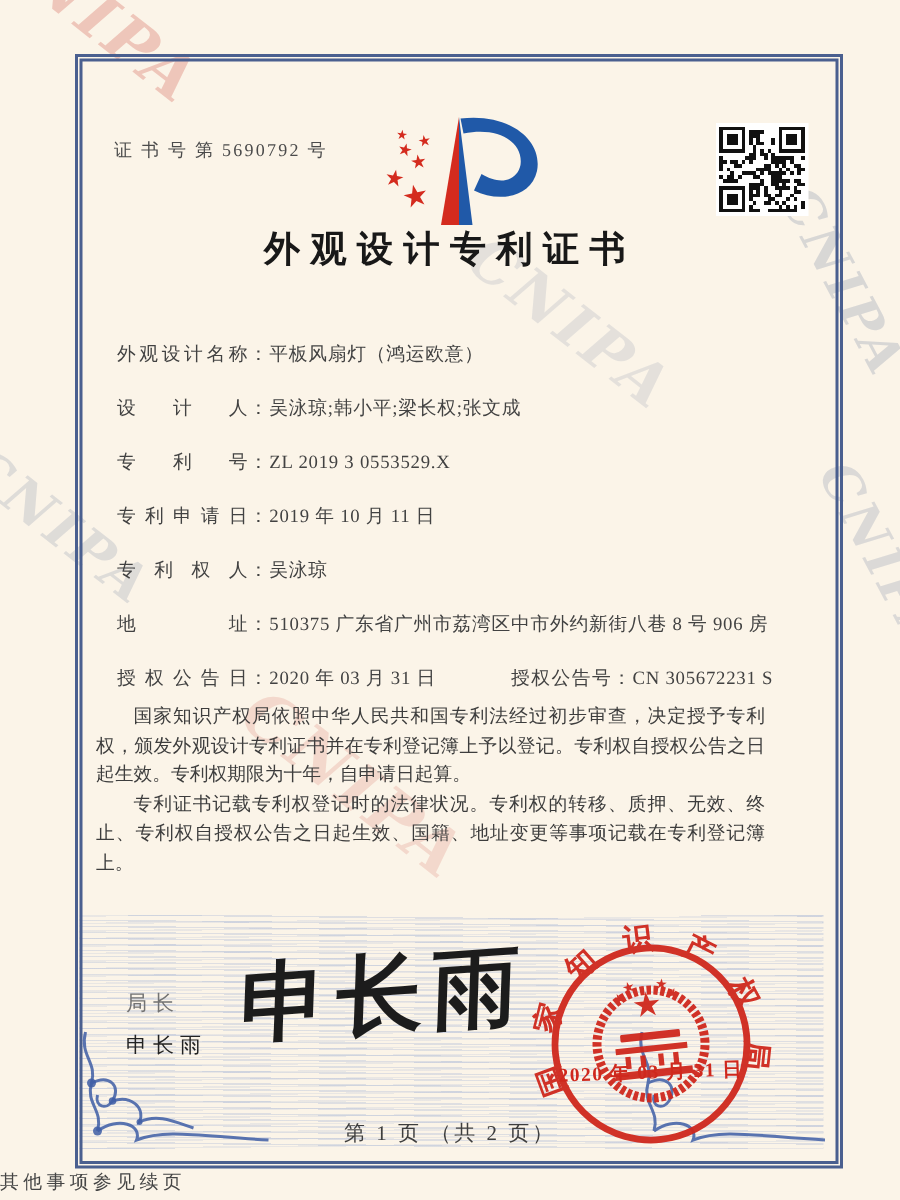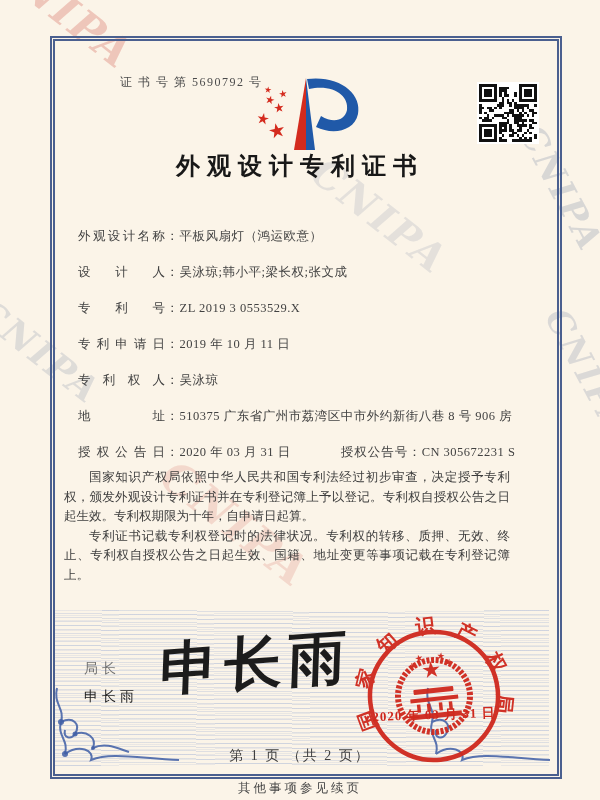--- a/index.html
+++ b/index.html
@@ -13,21 +13,21 @@
   .wm1{left:-22px;top:-16px;font-size:42px;opacity:.5;transform:rotate(38deg);}
   .wm2{left:-34px;top:330px;font-size:36px;opacity:.35;transform:rotate(38deg);}
   .wm3{left:300px;top:192px;font-size:40px;opacity:.28;transform:rotate(38deg);}
   .wm4{left:492px;top:168px;font-size:34px;opacity:.42;transform:rotate(62deg);}
   .wm5{left:518px;top:352px;font-size:34px;opacity:.38;transform:rotate(62deg);}
   .wm6{left:148px;top:498px;font-size:44px;opacity:.3;transform:rotate(38deg);}
 
   
   .frame{position:absolute;left:50px;top:36px;width:502px;height:733px;border:5px double var(--border-blue);z-index:2;}
 
-  .cert-no{position:absolute;left:76px;top:74px;z-index:3;font-size:12px;letter-spacing:1.5px;color:#4b4b4b;margin-left:44px;}
+  .cert-no{position:absolute;left:76px;top:92px;z-index:3;font-size:12px;letter-spacing:1.5px;color:#4b4b4b;}
 
   .logo{position:absolute;left:240px;top:72px;width:132px;height:82px;z-index:3;}
   .qr{position:absolute;left:477px;top:82px;width:62px;height:62px;z-index:3;}
 
   .title{position:absolute;left:0;right:0;top:150px;z-index:3;text-align:center;font-size:24px;font-weight:bold;letter-spacing:7px;color:#181818;}
 
   .fields{position:absolute;left:78px;top:228px;width:452px;z-index:3;}
   .frow{height:36px;font-size:12.5px;color:#424242;letter-spacing:1px;white-space:nowrap;}
   .flabel{display:inline-block;width:88px;text-align:justify;text-align-last:justify;vertical-align:top;}
   .flabel-auto{display:inline-block;vertical-align:top;text-align:center;}
@@ -49,21 +49,21 @@
   .sig-title{position:absolute;left:84px;top:660px;z-index:3;font-size:14px;letter-spacing:4px;color:#737373;}
   .sig-name{position:absolute;left:84px;top:688px;z-index:3;font-size:14px;letter-spacing:4px;color:#222;}
   .sig-script{position:absolute;left:160px;top:624px;width:220px;z-index:4;font-family:"DejaVu Serif",serif;
     font-size:58px;font-weight:600;color:#1c1c1c;letter-spacing:6px;transform:rotate(-4deg) skewX(-6deg);}
 
   .seal{position:absolute;left:350px;top:612px;width:168px;height:168px;z-index:5;opacity:.95;}
   .seal-date{position:absolute;left:354px;top:706px;width:160px;z-index:6;text-align:center;
     font-size:13px;font-weight:bold;letter-spacing:1px;color:var(--seal-red);transform:rotate(-2deg);}
 
   .page-info{position:absolute;left:0;right:0;top:747px;z-index:3;text-align:center;font-size:14px;letter-spacing:2px;color:#3e3e3e;}
-  .cont-note{position:absolute;left:0;right:0;top:780px;z-index:3;text-align:center;font-size:12.5px;letter-spacing:3px;color:#454545;}
+  .cont-note{position:absolute;left:0;right:0;top:780px;z-index:3;font-size:12.5px;letter-spacing:3px;color:#454545;}
 </style>
 </head>
 <body>
 
 <div class="page">
 
   <span class="wm wm-pink wm1">CNIPA</span>
   <span class="wm wm-gray wm2">CNIPA</span>
   <span class="wm wm-gray wm3">CNIPA</span>
   <span class="wm wm-gray wm4">CNIPA</span>

